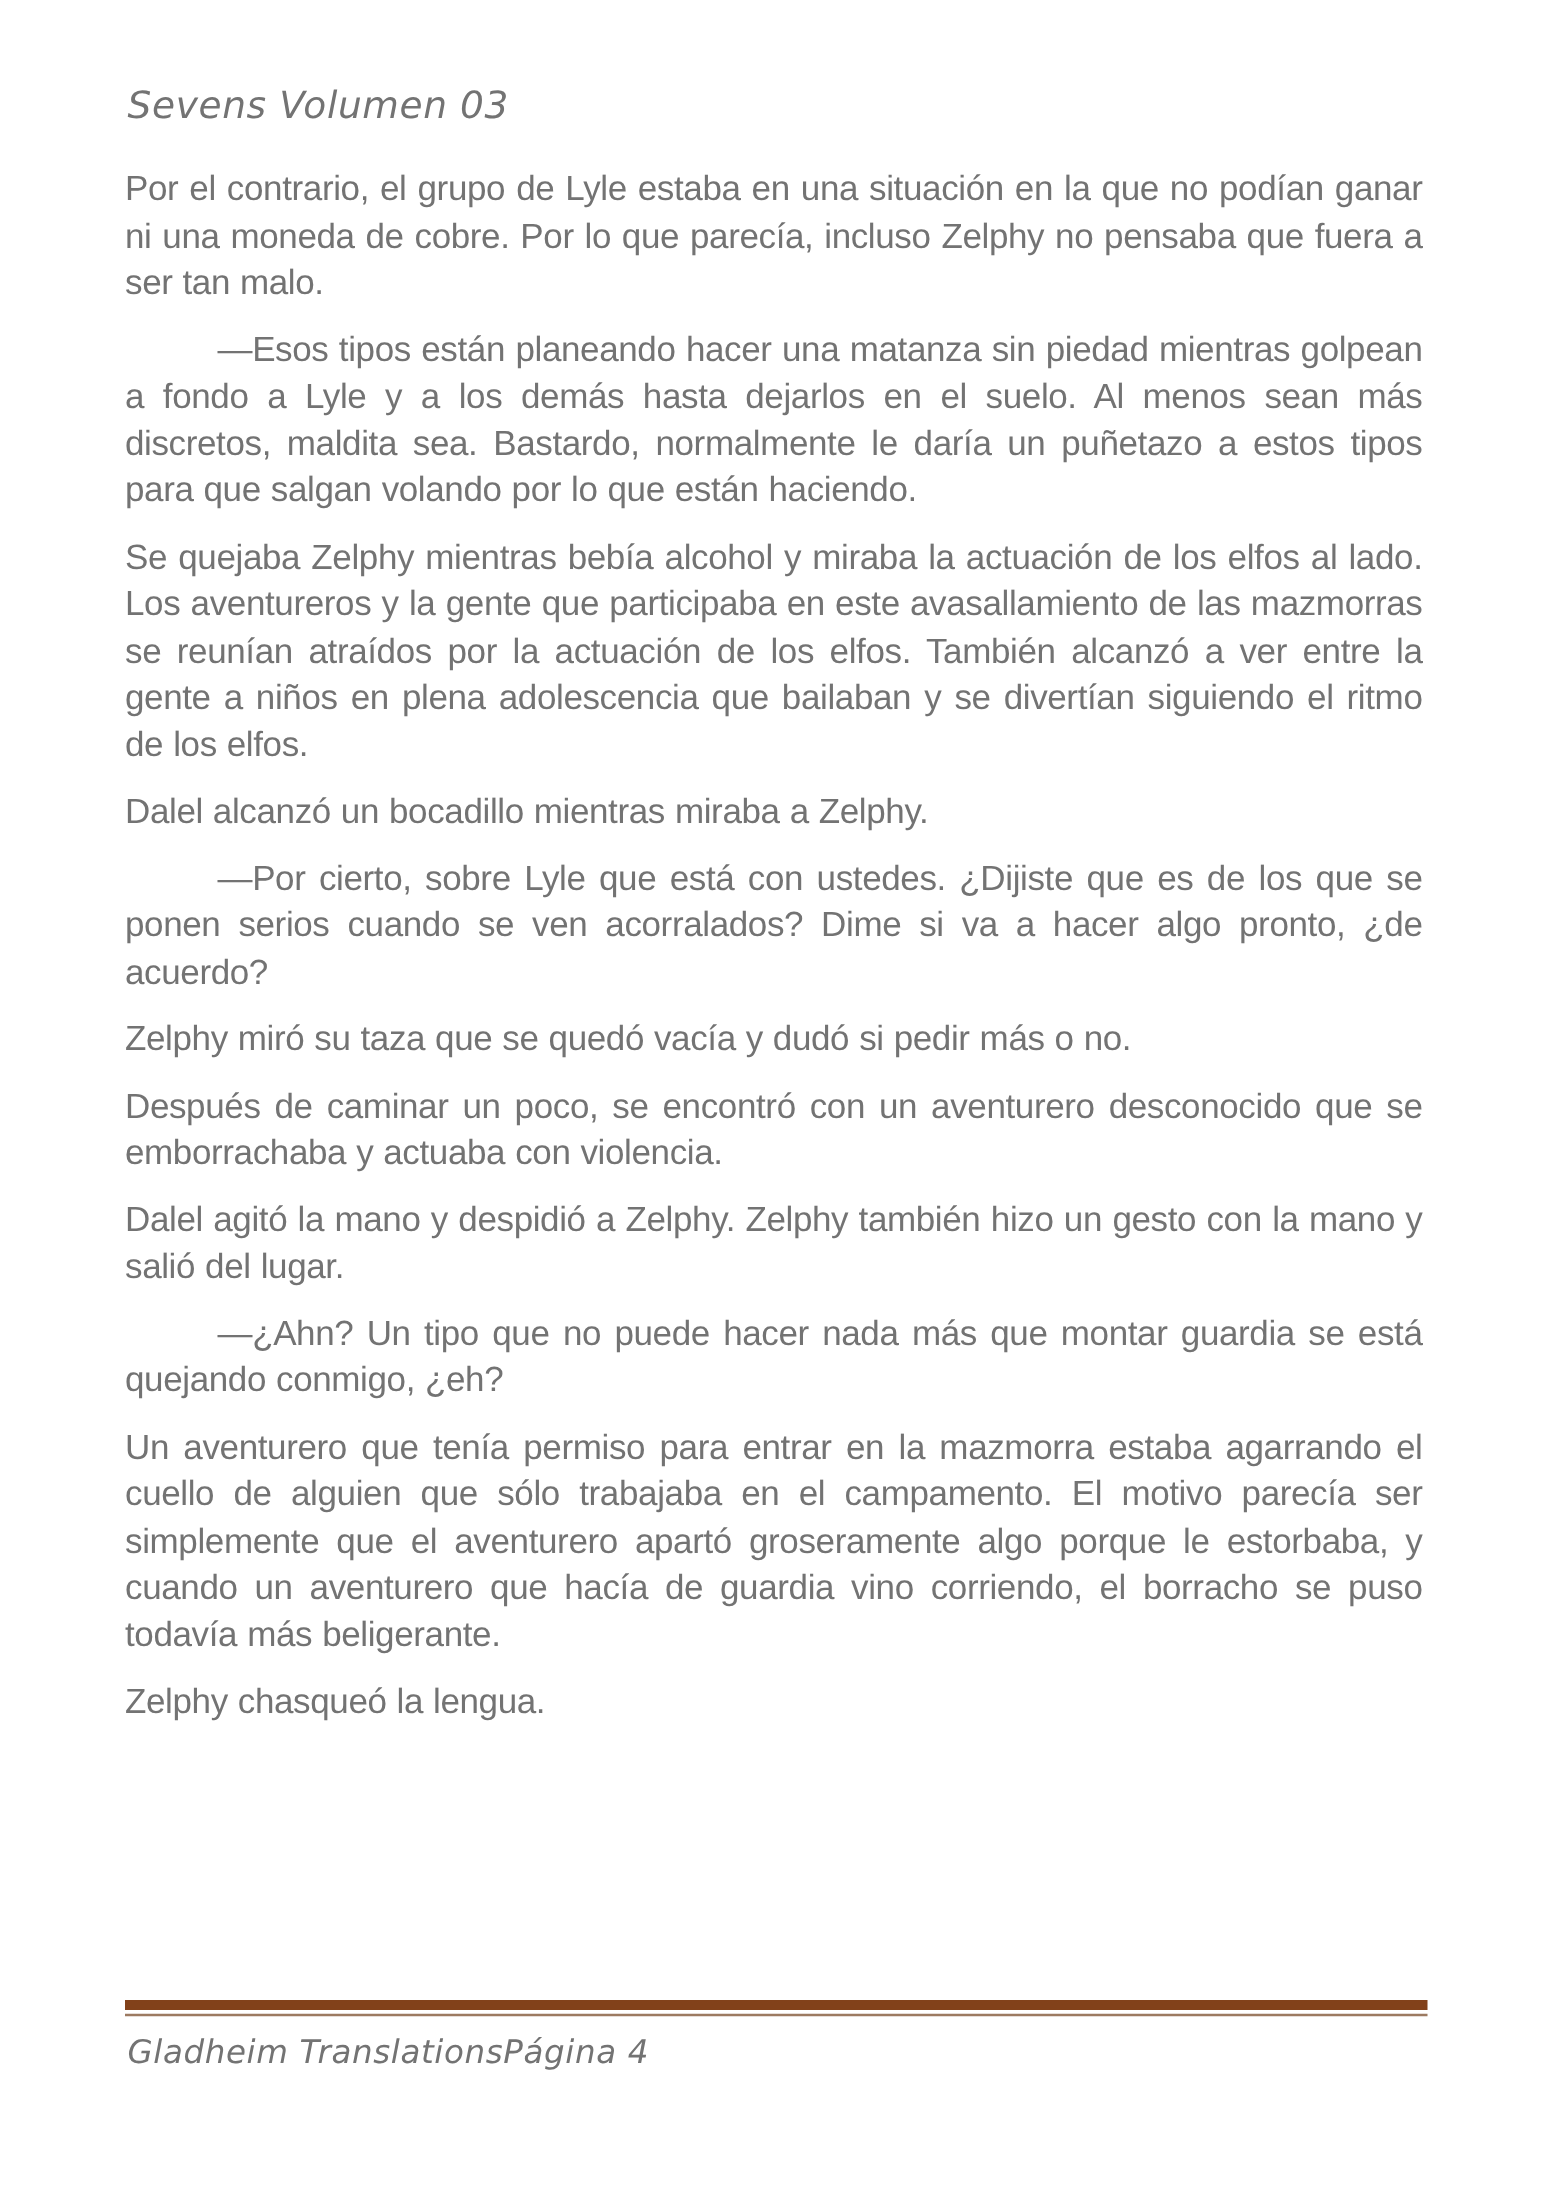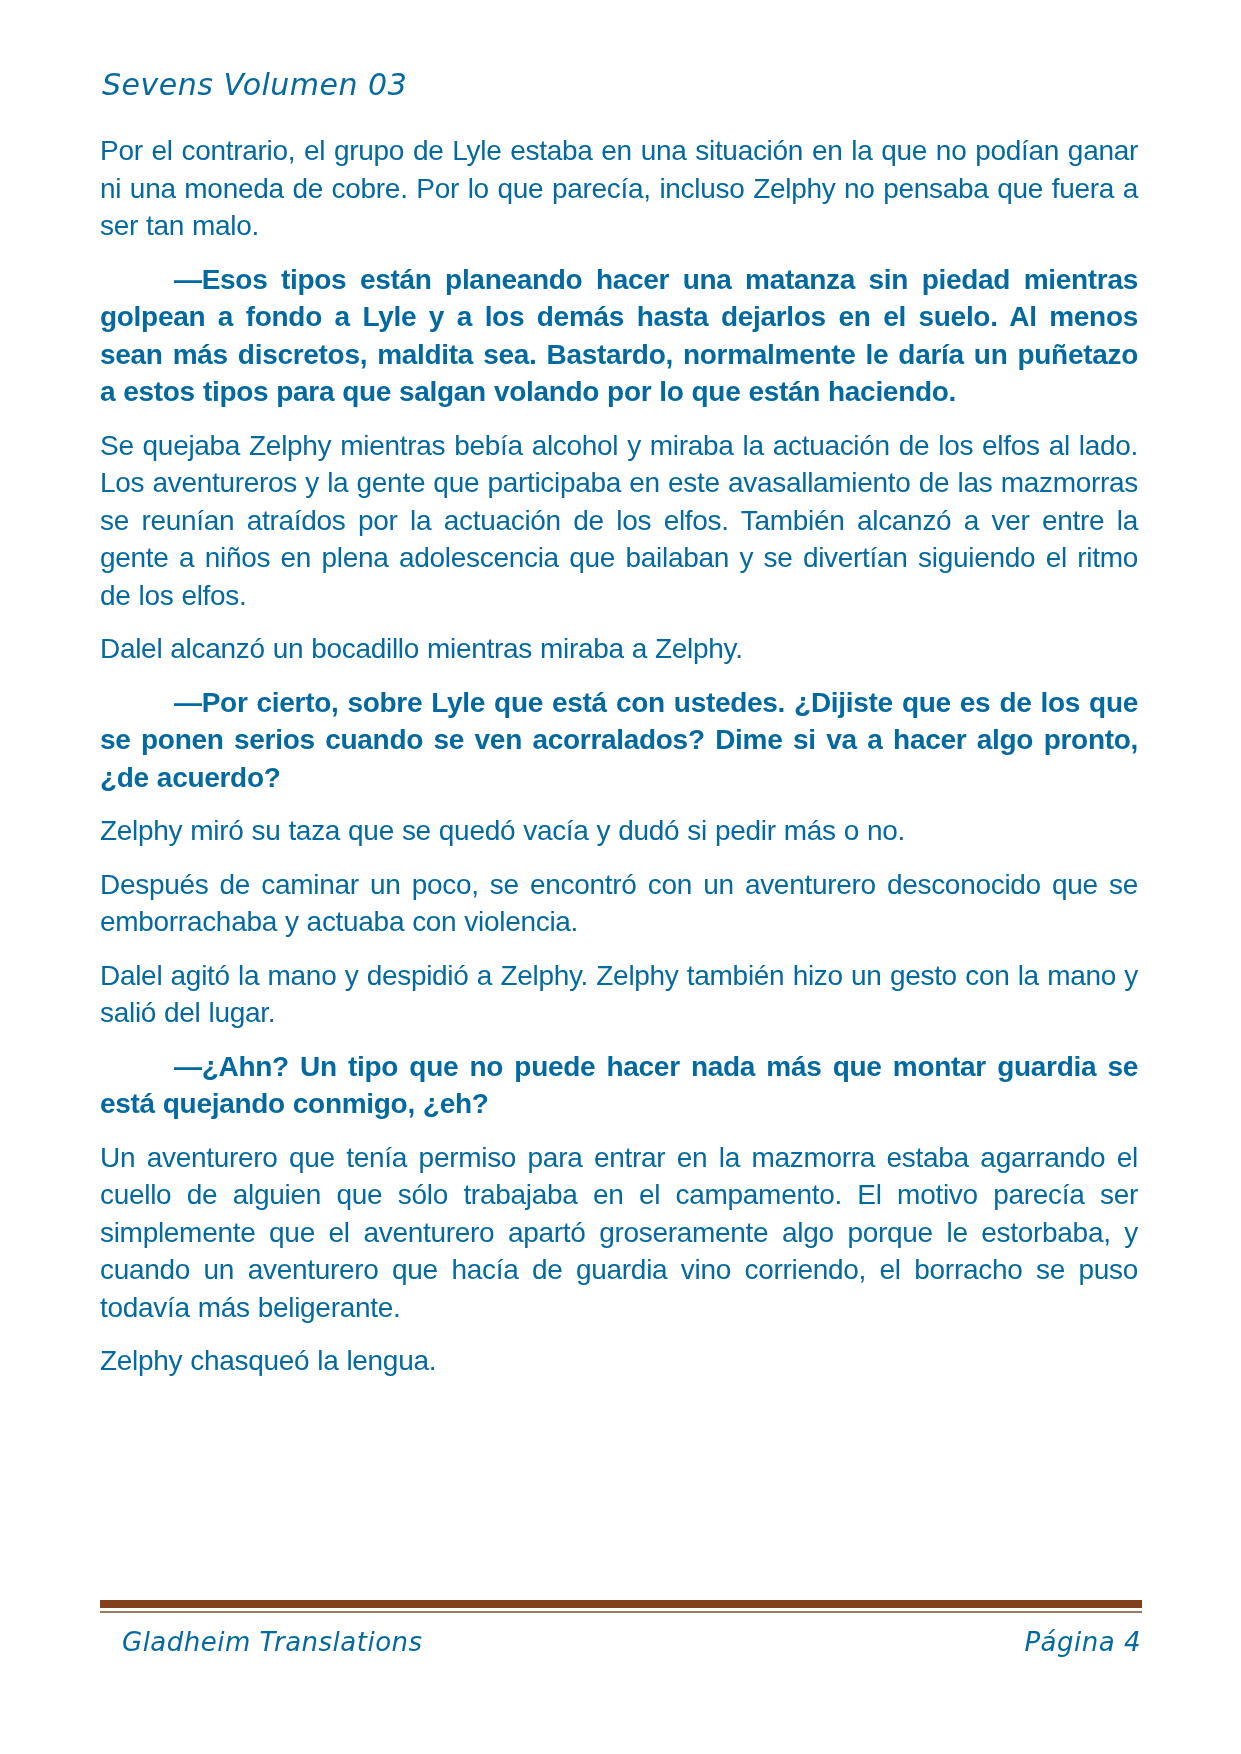--- a/index.html
+++ b/index.html
@@ -3,21 +3,21 @@
 <meta charset="utf-8">
 <style>
   html, body { margin: 0; padding: 0; background: #ffffff; }
   .page {
     position: relative;
     width: 1241px;
     height: 1754px;
     background: #ffffff;
     overflow: hidden;
     font-family: "Liberation Sans", sans-serif;
-    color: #0369a1;
+    color: #737373;
   }
   .page-header {
     position: absolute;
     top: 68px;
     left: 102px;
     right: 100px;
   }
   .script {
     font-family: "DejaVu Sans", sans-serif;
     font-style: italic;
@@ -34,41 +34,39 @@
     width: 1042px;
   }
   .page-body p {
     margin: 0 4px 16px 0;
     font-size: 28px;
     line-height: 37.5px;
     text-align: justify;
     letter-spacing: -0.3px;
     word-spacing: 0.5px;
   }
-  .page-body p.indent { text-indent: 74px; font-weight: bold; }
+  .page-body p.indent { text-indent: 74px; }
   .footer-rule {
     position: absolute;
     left: 100px;
     right: 99px;
     top: 1600px;
   }
   .footer-rule .rule-bar { height: 8px; }
   .footer-rule .rule-gap { height: 3px; background: #ffffff; }
   .footer-rule .rule-line { height: 2px; }
   .footer-row {
     position: absolute;
     left: 102px;
-    right: 100px;
+    right: 112px;
     top: 1626px;
     display: flex;
-    justify-content: space-between;
     align-items: baseline;
     font-size: 26px;
     line-height: 32px;
-    margin-left: 20px;
   }
 </style>
 </head>
 <body>
 
 <div class="page">
 
   <header class="page-header">
     <span class="script header-title">Sevens Volumen 03</span>
   </header>

